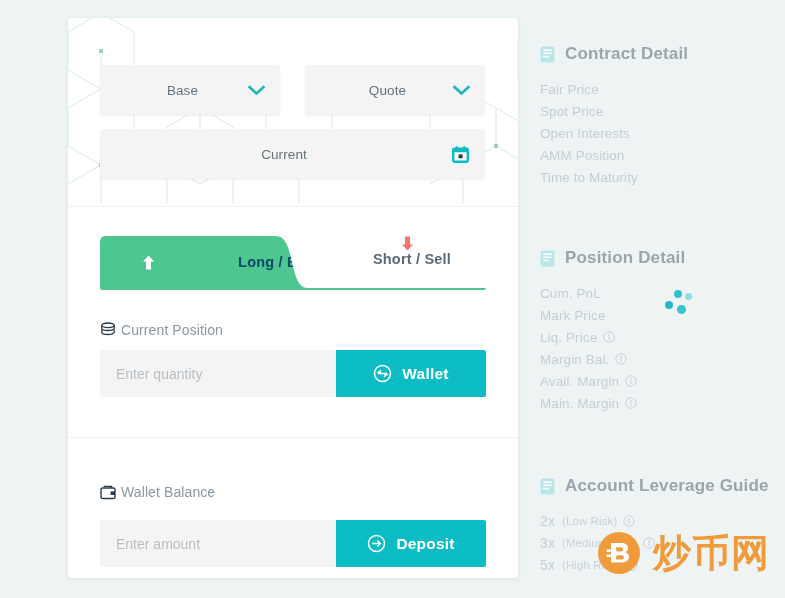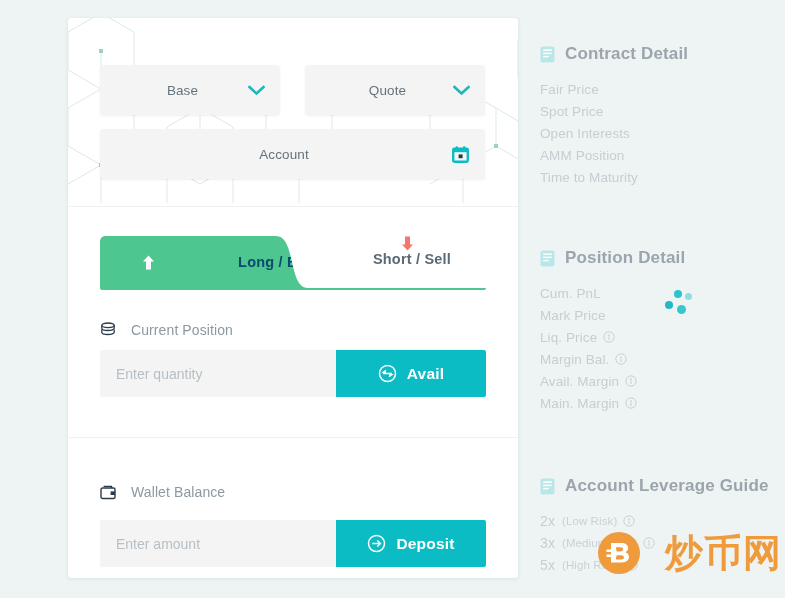--- a/index.html
+++ b/index.html
@@ -130,21 +130,21 @@
     height: 3px;
     background: #4ec68f;
     border-radius: 0 0 2px 2px;
   }
 
   
   .sect-head {
     position: absolute;
     display: flex;
     align-items: center;
-    gap: 15px;
+    gap: 5px;
   }
   .sect-head-ico { line-height: 0; display: inline-flex; }
   .sect-head-txt {
     font-size: 14px;
     color: #8c98a0;
     letter-spacing: .1px;
   }
   #head-position { left: 32px; top: 304px; }
   #head-wallet   { left: 32px; top: 466px; }
 
@@ -250,21 +250,21 @@
   #sp-c { left: 0px;  top: 11px; width: 8px; height: 8px; background: #23b9c4; }
   #sp-d { left: 12px; top: 15px; width: 9px; height: 9px; background: #38c6ce; }
 
   
   #watermark {
     position: absolute;
     left: 597px;
     top: 531px;
     display: flex;
     align-items: center;
-    gap: 24px;
+    gap: 12px;
   }
   #wm-text {
     font-family: "DejaVu Sans", sans-serif;
     font-size: 38px;
     font-weight: bold;
     color: #ef9b3c;
     letter-spacing: 1px;
     line-height: 1;
   }
 </style>
@@ -326,21 +326,21 @@
     <div class="field" id="field-quote">
       <span class="field-label">Quote</span>
       <span class="field-affix">
         <svg width="17" height="11" viewBox="0 0 17 11" xmlns="http://www.w3.org/2000/svg">
           <path d="M1.5 2 L8.5 8.5 L15.5 2" stroke="#1cb8bd" stroke-width="2.6" fill="none" stroke-linecap="square"></path>
         </svg>
       </span>
     </div>
 
     <div class="field" id="field-maturity">
-      <span class="field-label">Account</span>
+      <span class="field-label">Current</span>
       <span class="field-affix">
         <svg width="19" height="19" viewBox="0 0 19 19" xmlns="http://www.w3.org/2000/svg">
           <rect x="2.2" y="3.8" width="14.6" height="13" rx="1.2" fill="none" stroke="#0cbcc4" stroke-width="2.4"></rect>
           <rect x="2.2" y="3.8" width="14.6" height="3.4" fill="#0cbcc4"></rect>
           <rect x="4.6" y="1.2" width="2.4" height="4.2" rx="1" fill="#0cbcc4"></rect>
           <rect x="12" y="1.2" width="2.4" height="4.2" rx="1" fill="#0cbcc4"></rect>
           <rect x="7.6" y="9.4" width="4" height="3.8" fill="#2c3b44"></rect>
         </svg>
       </span>
     </div>
@@ -385,21 +385,21 @@
     <input class="qty-input" id="trade-qty" type="text" placeholder="Enter quantity" style="">
     <button class="action-btn">
       <span class="btn-ico">
         <svg width="19" height="19" viewBox="0 0 19 19" xmlns="http://www.w3.org/2000/svg">
           <circle cx="9.5" cy="9.5" r="8" fill="none" stroke="#ffffff" stroke-width="1.5"></circle>
           <path d="M5 9.5 L14 9.5" stroke="#ffffff" stroke-width="1.5"></path>
           <path d="M8 6.2 L5.2 8.4 L8 8.4" fill="none" stroke="#ffffff" stroke-width="1.4"></path>
           <path d="M11 12.8 L13.8 10.6 L11 10.6" fill="none" stroke="#ffffff" stroke-width="1.4"></path>
         </svg>
       </span>
-      <span>Avail</span>
+      <span>Wallet</span>
     </button>
   </div>
 
   <div class="divider" id="divider-mid"></div>
 
   <div class="sect-head" id="head-wallet">
     <span class="sect-head-ico">
       <svg width="16" height="15" viewBox="0 0 16 15" xmlns="http://www.w3.org/2000/svg">
         <rect x="1" y="3" width="14" height="10.5" rx="1.6" fill="none" stroke="#2c3b4a" stroke-width="1.4"></rect>
         <path d="M11.5 3 L11.5 1.4 L3.6 1.4" fill="none" stroke="#2c3b4a" stroke-width="1.4"></path>

